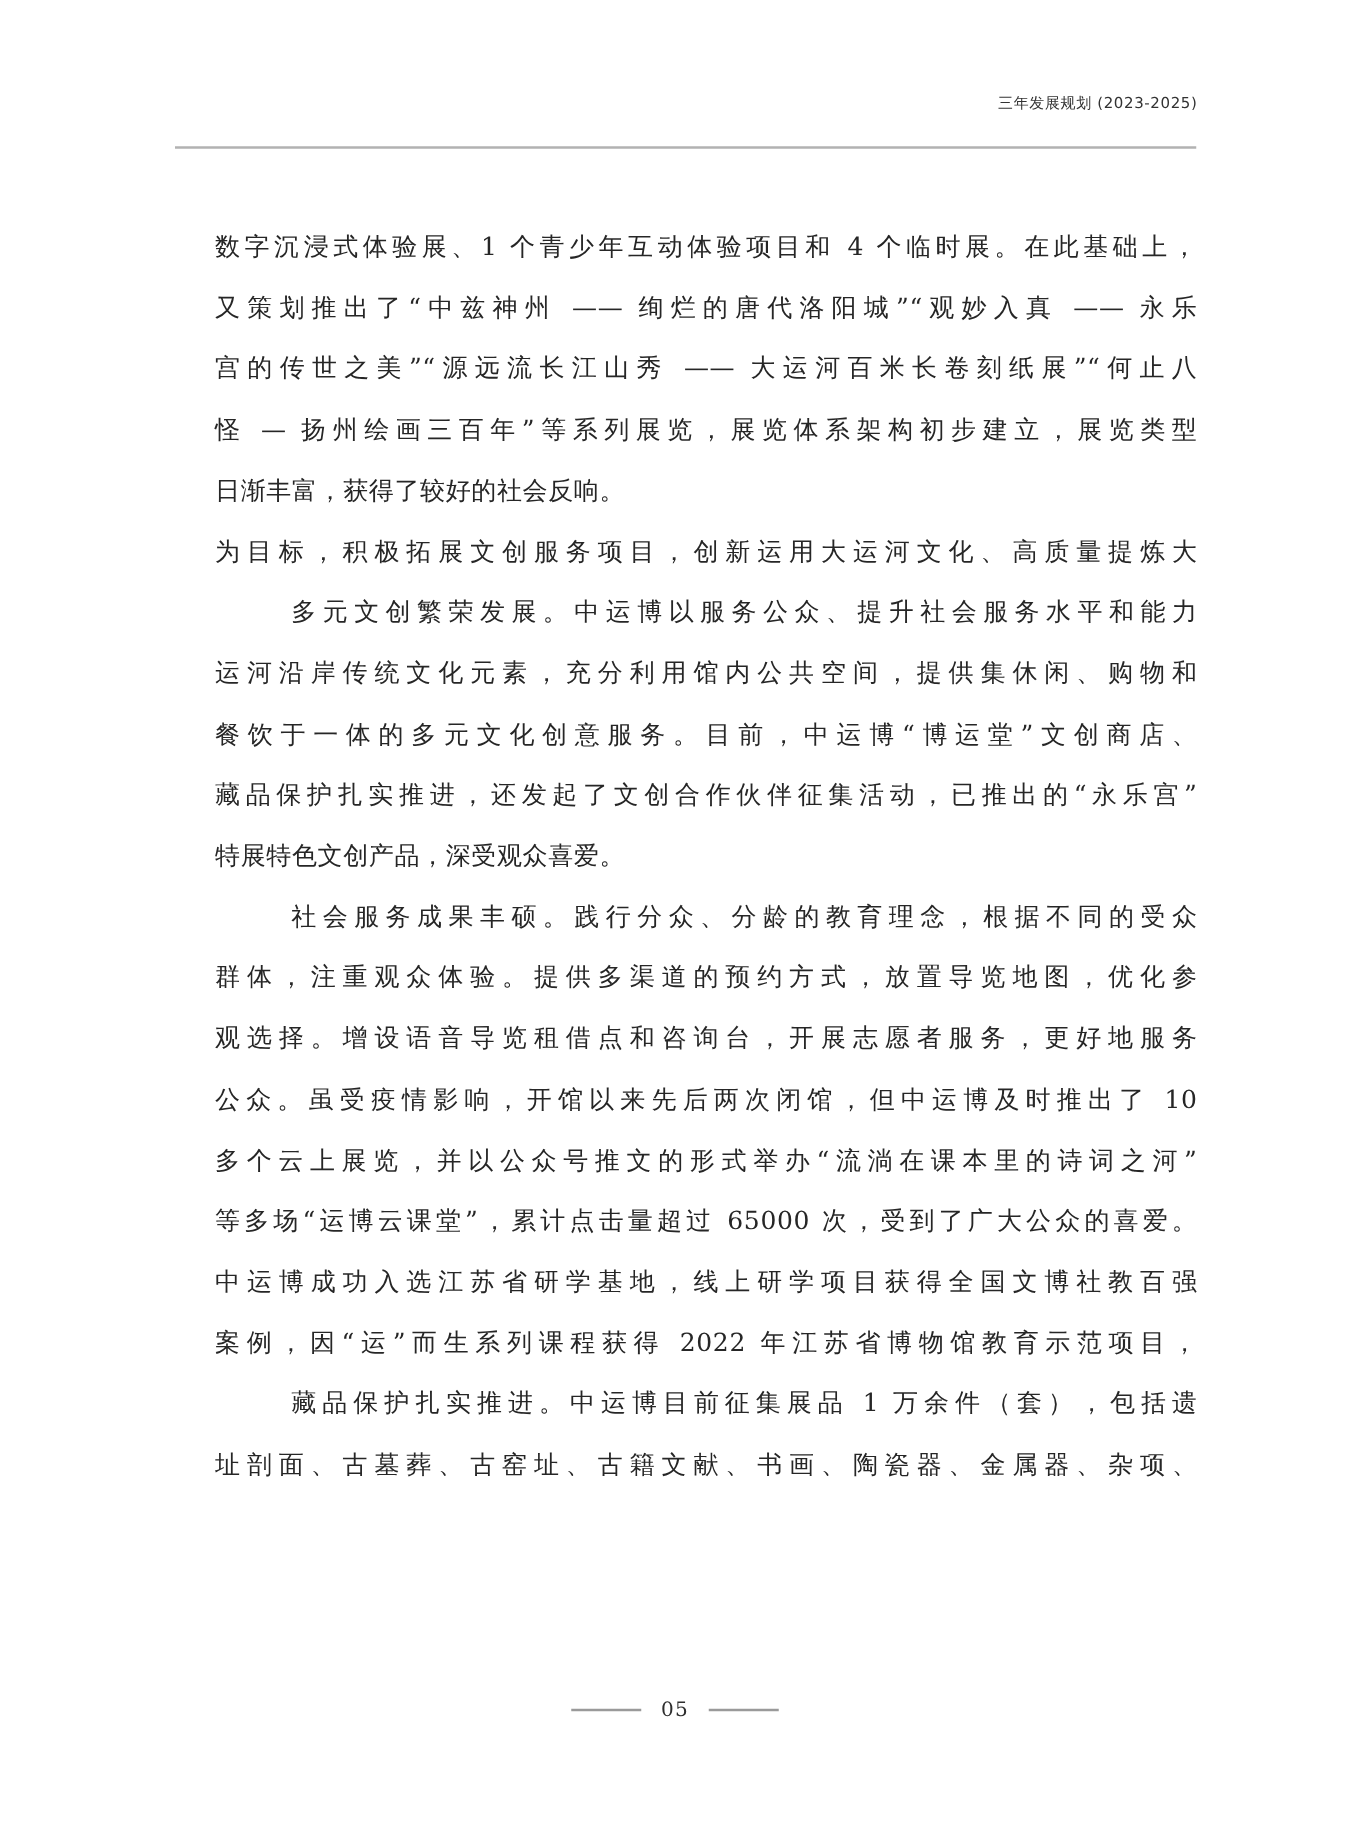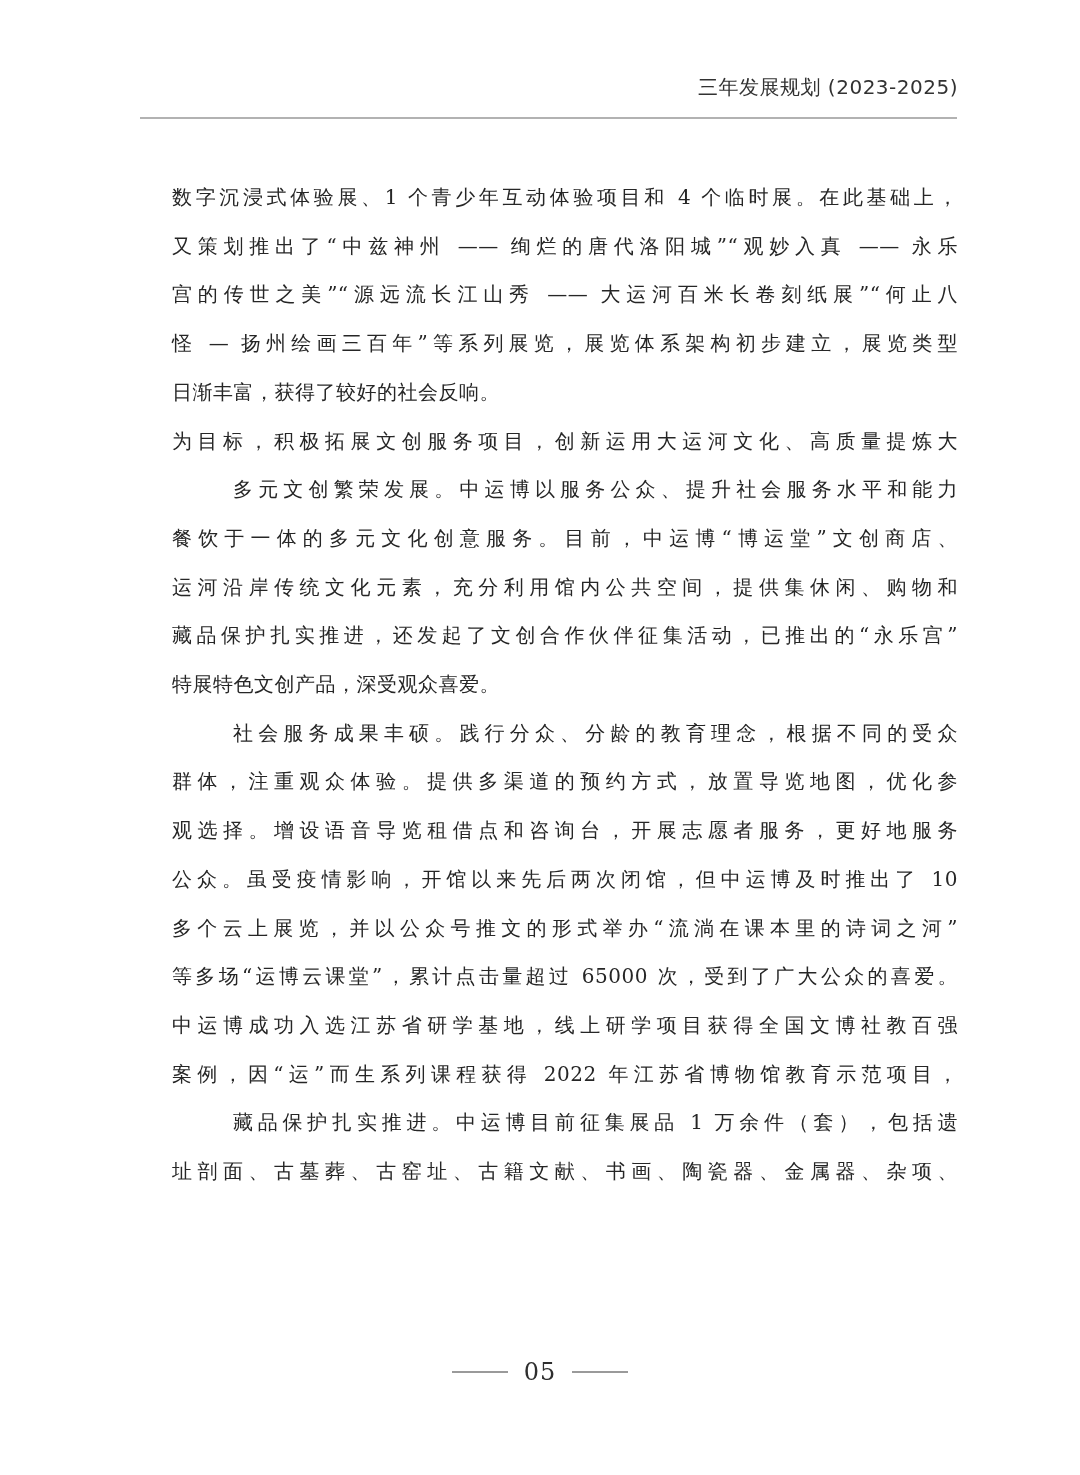--- a/index.html
+++ b/index.html
@@ -15,21 +15,21 @@
     overflow: hidden;
     font-family: "DejaVu Serif", "Liberation Serif", serif;
     color: #262626;
   }
   
   .header-title {
     position: absolute;
     top: 74px;
     right: 122px;
     font-family: "DejaVu Sans", "Liberation Sans", sans-serif;
-    font-size: 20px;
+    font-size: 12px;
     letter-spacing: 0.5px;
     color: #323232;
     white-space: nowrap;
     margin-left: 35px;
   }
   .header-rule {
     position: absolute;
     top: 117px;
     left: 140px;
     right: 123px;
@@ -66,21 +66,21 @@
     justify-content: center;
     gap: 16px;
   }
   .footer-dash {
     width: 56px;
     height: 2px;
     background: #9a9a9a;
   }
   .page-number {
     font-family: "DejaVu Serif", "Liberation Serif", serif;
-    font-size: 24px;
+    font-size: 16px;
     color: #2e2e2e;
     letter-spacing: 1px;
     line-height: 1;
   }
 </style>
 </head>
 <body>
 
 <div class="page">
 
@@ -91,22 +91,22 @@
       <div class="para">
         <div class="line">数字沉浸式体验展、1 个青少年互动体验项目和 4 个临时展。在此基础上，</div>
         <div class="line">又策划推出了“中兹神州 —— 绚烂的唐代洛阳城”“观妙入真 —— 永乐</div>
         <div class="line">宫的传世之美”“源远流长江山秀 —— 大运河百米长卷刻纸展”“何止八</div>
         <div class="line">怪 — 扬州绘画三百年”等系列展览，展览体系架构初步建立，展览类型</div>
         <div class="line last">日渐丰富，获得了较好的社会反响。</div>
       </div>
       <div class="para">
         <div class="line">为目标，积极拓展文创服务项目，创新运用大运河文化、高质量提炼大</div>
         <div class="line indent">多元文创繁荣发展。中运博以服务公众、提升社会服务水平和能力</div>
+        <div class="line">运河沿岸传统文化元素，充分利用馆内公共空间，提供集休闲、购物和</div>
         <div class="line">餐饮于一体的多元文化创意服务。目前，中运博“博运堂”文创商店、</div>
-        <div class="line">运河沿岸传统文化元素，充分利用馆内公共空间，提供集休闲、购物和</div>
         <div class="line">藏品保护扎实推进，还发起了文创合作伙伴征集活动，已推出的“永乐宫”</div>
         <div class="line last">特展特色文创产品，深受观众喜爱。</div>
       </div>
       <div class="para">
         <div class="line indent">社会服务成果丰硕。践行分众、分龄的教育理念，根据不同的受众</div>
         <div class="line">群体，注重观众体验。提供多渠道的预约方式，放置导览地图，优化参</div>
         <div class="line">观选择。增设语音导览租借点和咨询台，开展志愿者服务，更好地服务</div>
         <div class="line">公众。虽受疫情影响，开馆以来先后两次闭馆，但中运博及时推出了 10</div>
         <div class="line">多个云上展览，并以公众号推文的形式举办“流淌在课本里的诗词之河”</div>
         <div class="line">等多场“运博云课堂”，累计点击量超过 65000 次，受到了广大公众的喜爱。</div>

